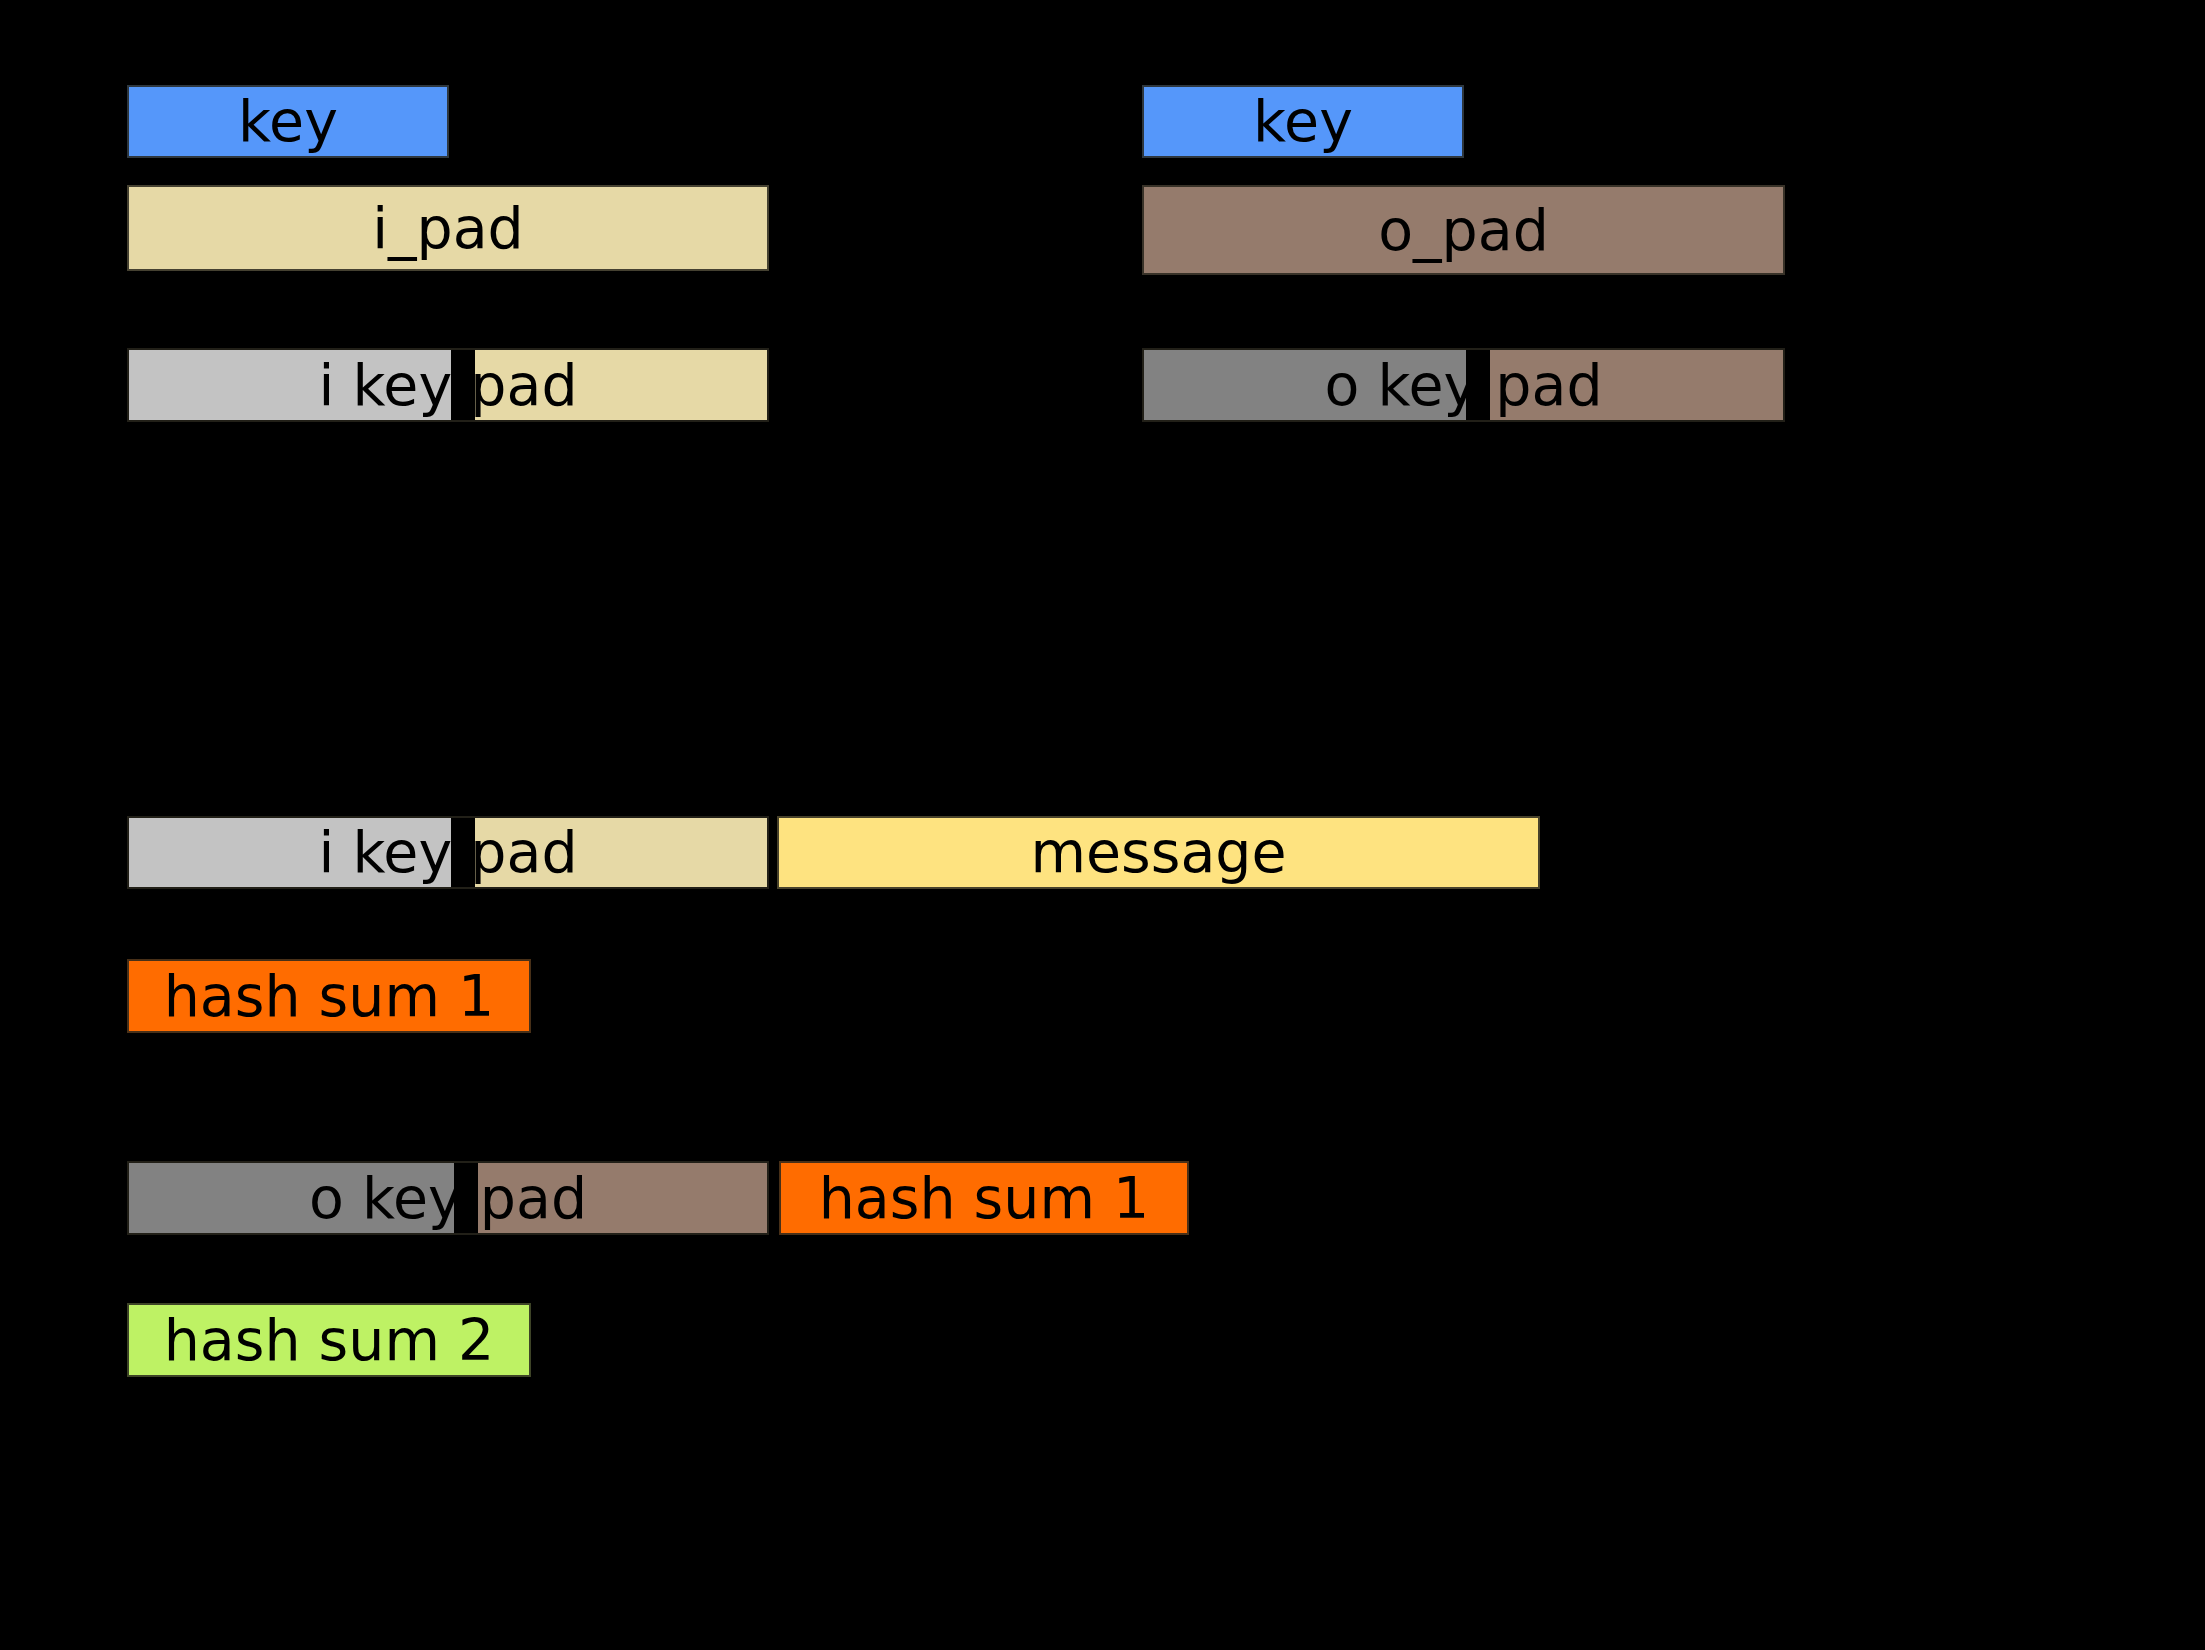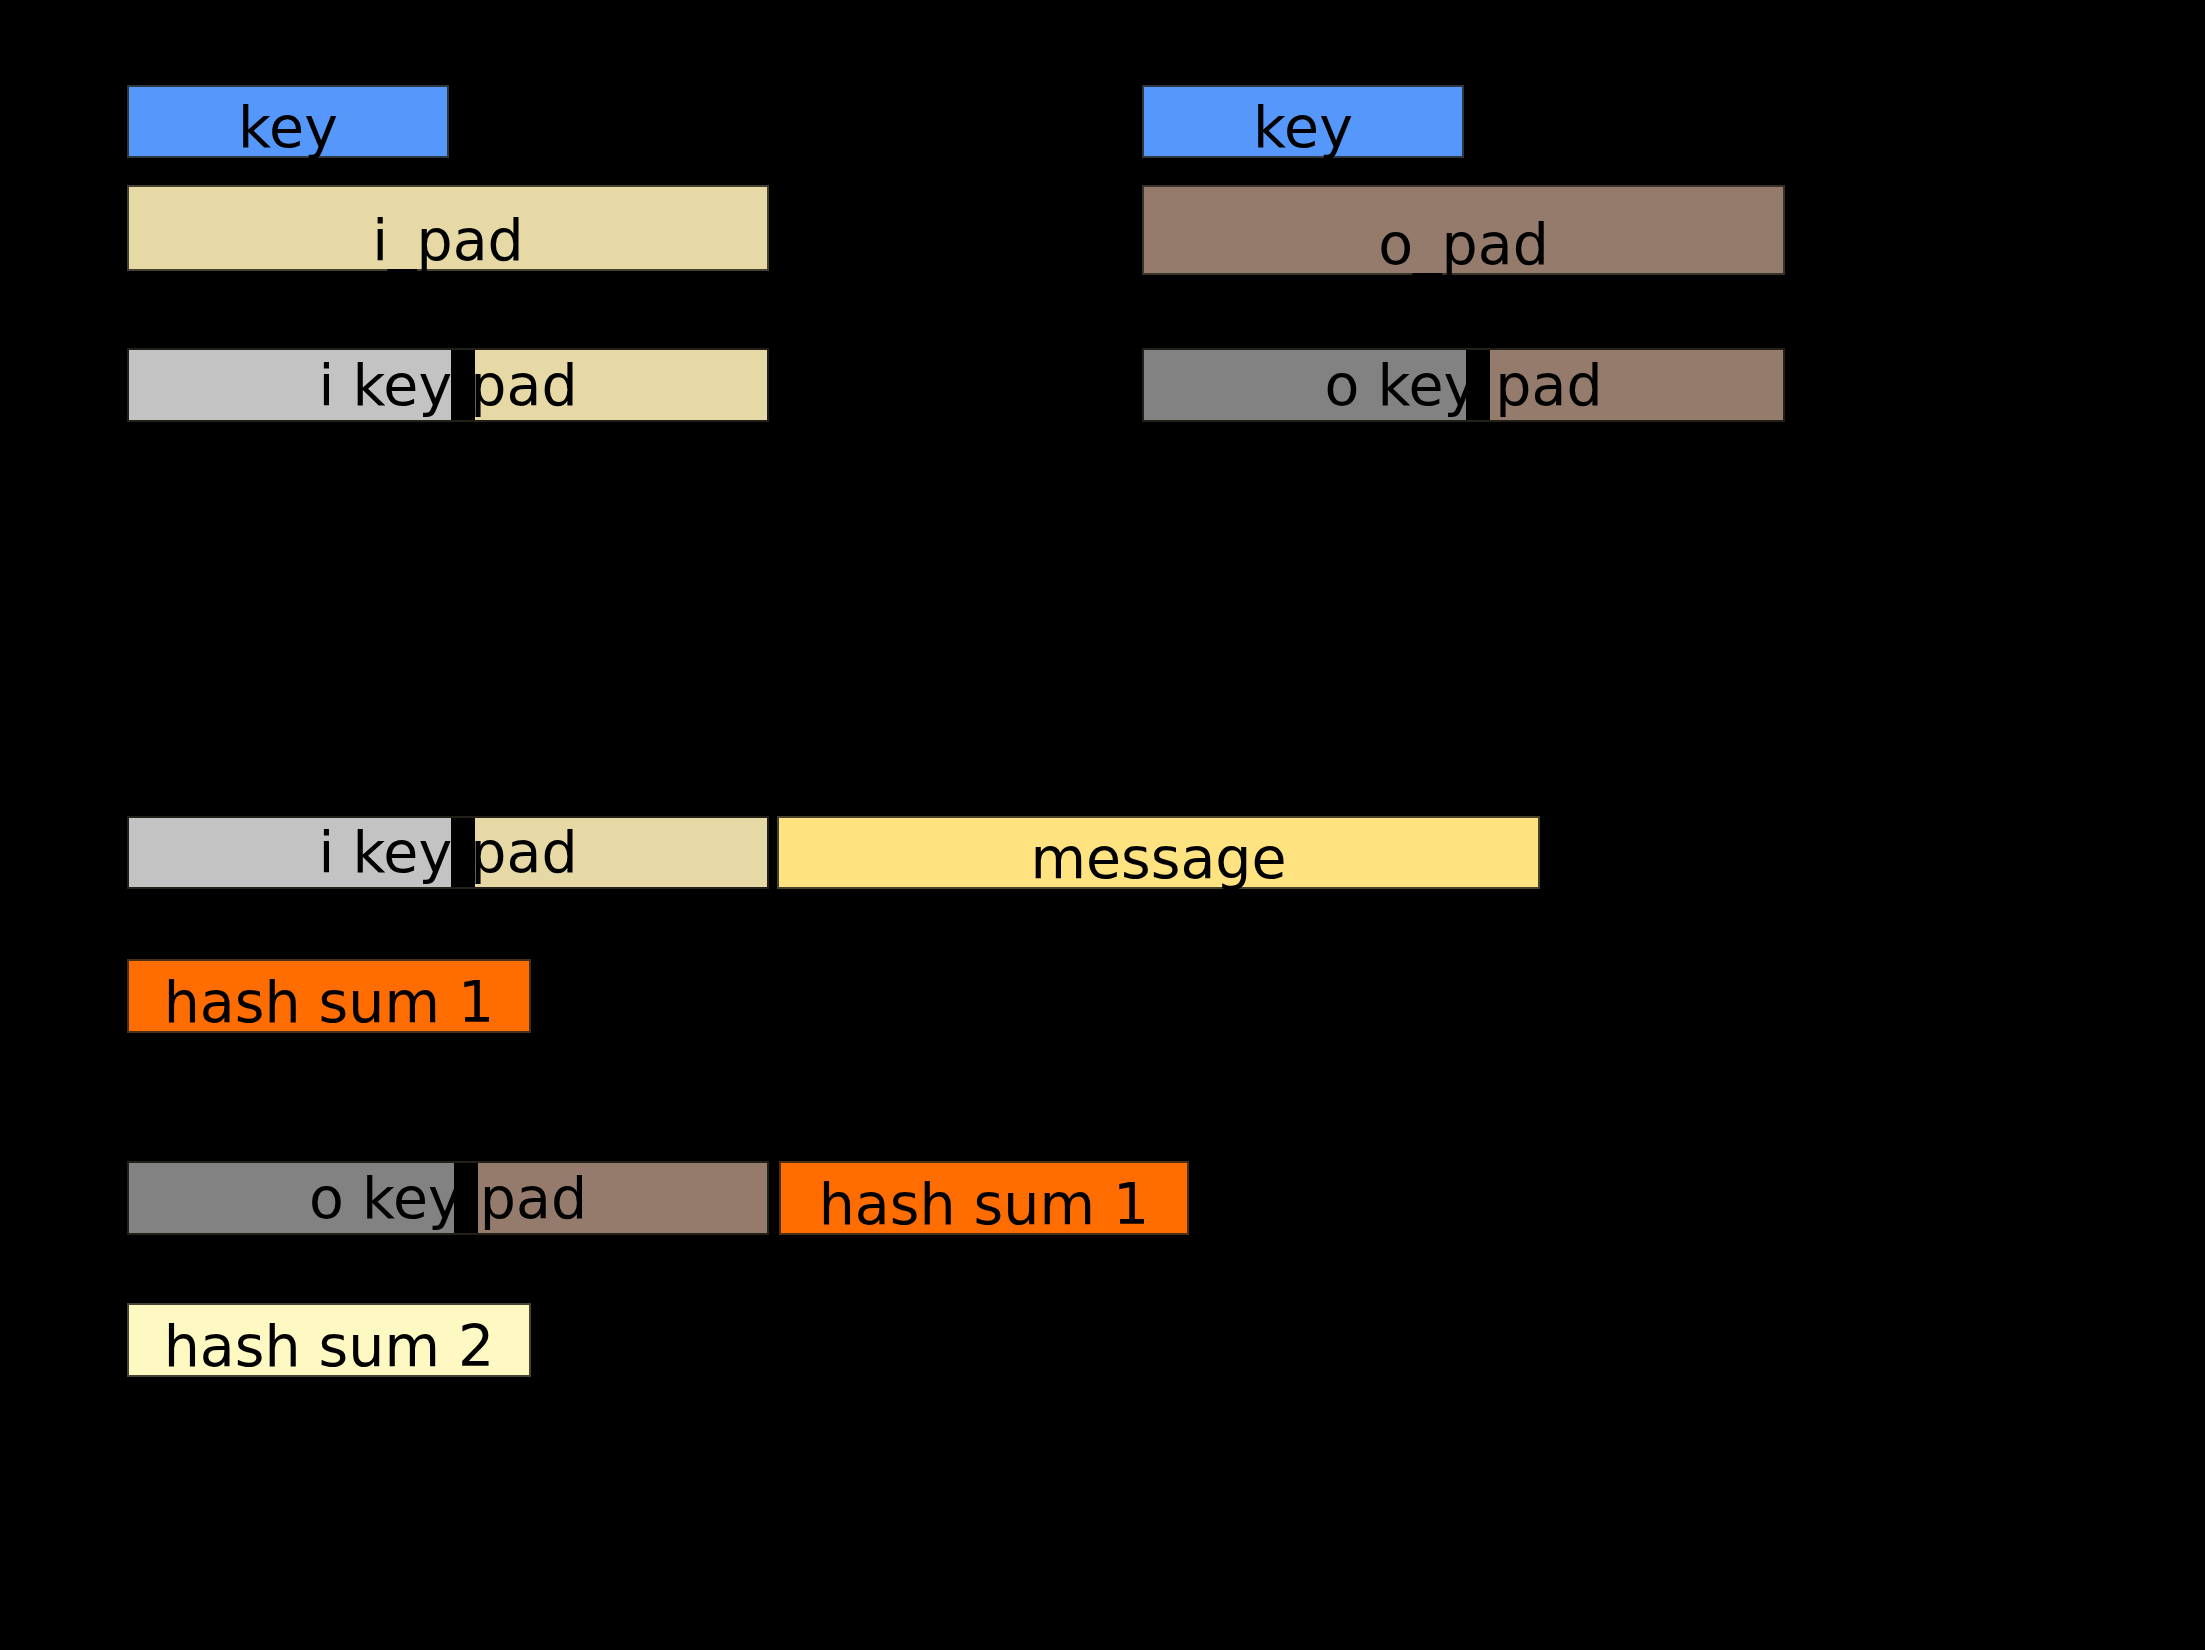--- a/index.html
+++ b/index.html
@@ -15,21 +15,21 @@
     font-family: "DejaVu Sans", "Liberation Sans", sans-serif;
     overflow: hidden;
   }
   .box, .bar {
     position: absolute;
     box-sizing: border-box;
     border: 2.3px solid rgba(40, 38, 28, 0.85);
   }
   .box {
     display: flex;
-    align-items: flex-end;
+    align-items: center;
     justify-content: center;
   }
   .bar {
     display: flex;
     align-items: stretch;
     gap: 24px;
   }
   .seg {
     height: 100%;
     flex: 0 0 auto;
@@ -104,18 +104,18 @@
   <div class="bar" style="left:127px; top:1161px; width:642px; height:74px;">
     <div class="seg" style="width: 325px; background-color: rgb(130, 130, 130);"></div>
     <div class="seg grow" style="background-color: rgb(149, 123, 108);"></div>
     <span class="bar-label">o key pad</span>
   </div>
 
   <div class="box" style="left: 779px; top: 1161px; width: 410px; height: 74px; background-color: rgb(255, 108, 0);">
     <span>hash sum 1</span>
   </div>
 
-  <div class="box" style="left: 127px; top: 1303px; width: 404px; height: 74px; background-color: #fef9c3;">
+  <div class="box" style="left: 127px; top: 1303px; width: 404px; height: 74px; background-color: #bef264;">
     <span>hash sum 2</span>
   </div>
 
 </div>
 
 
 </body></html>

